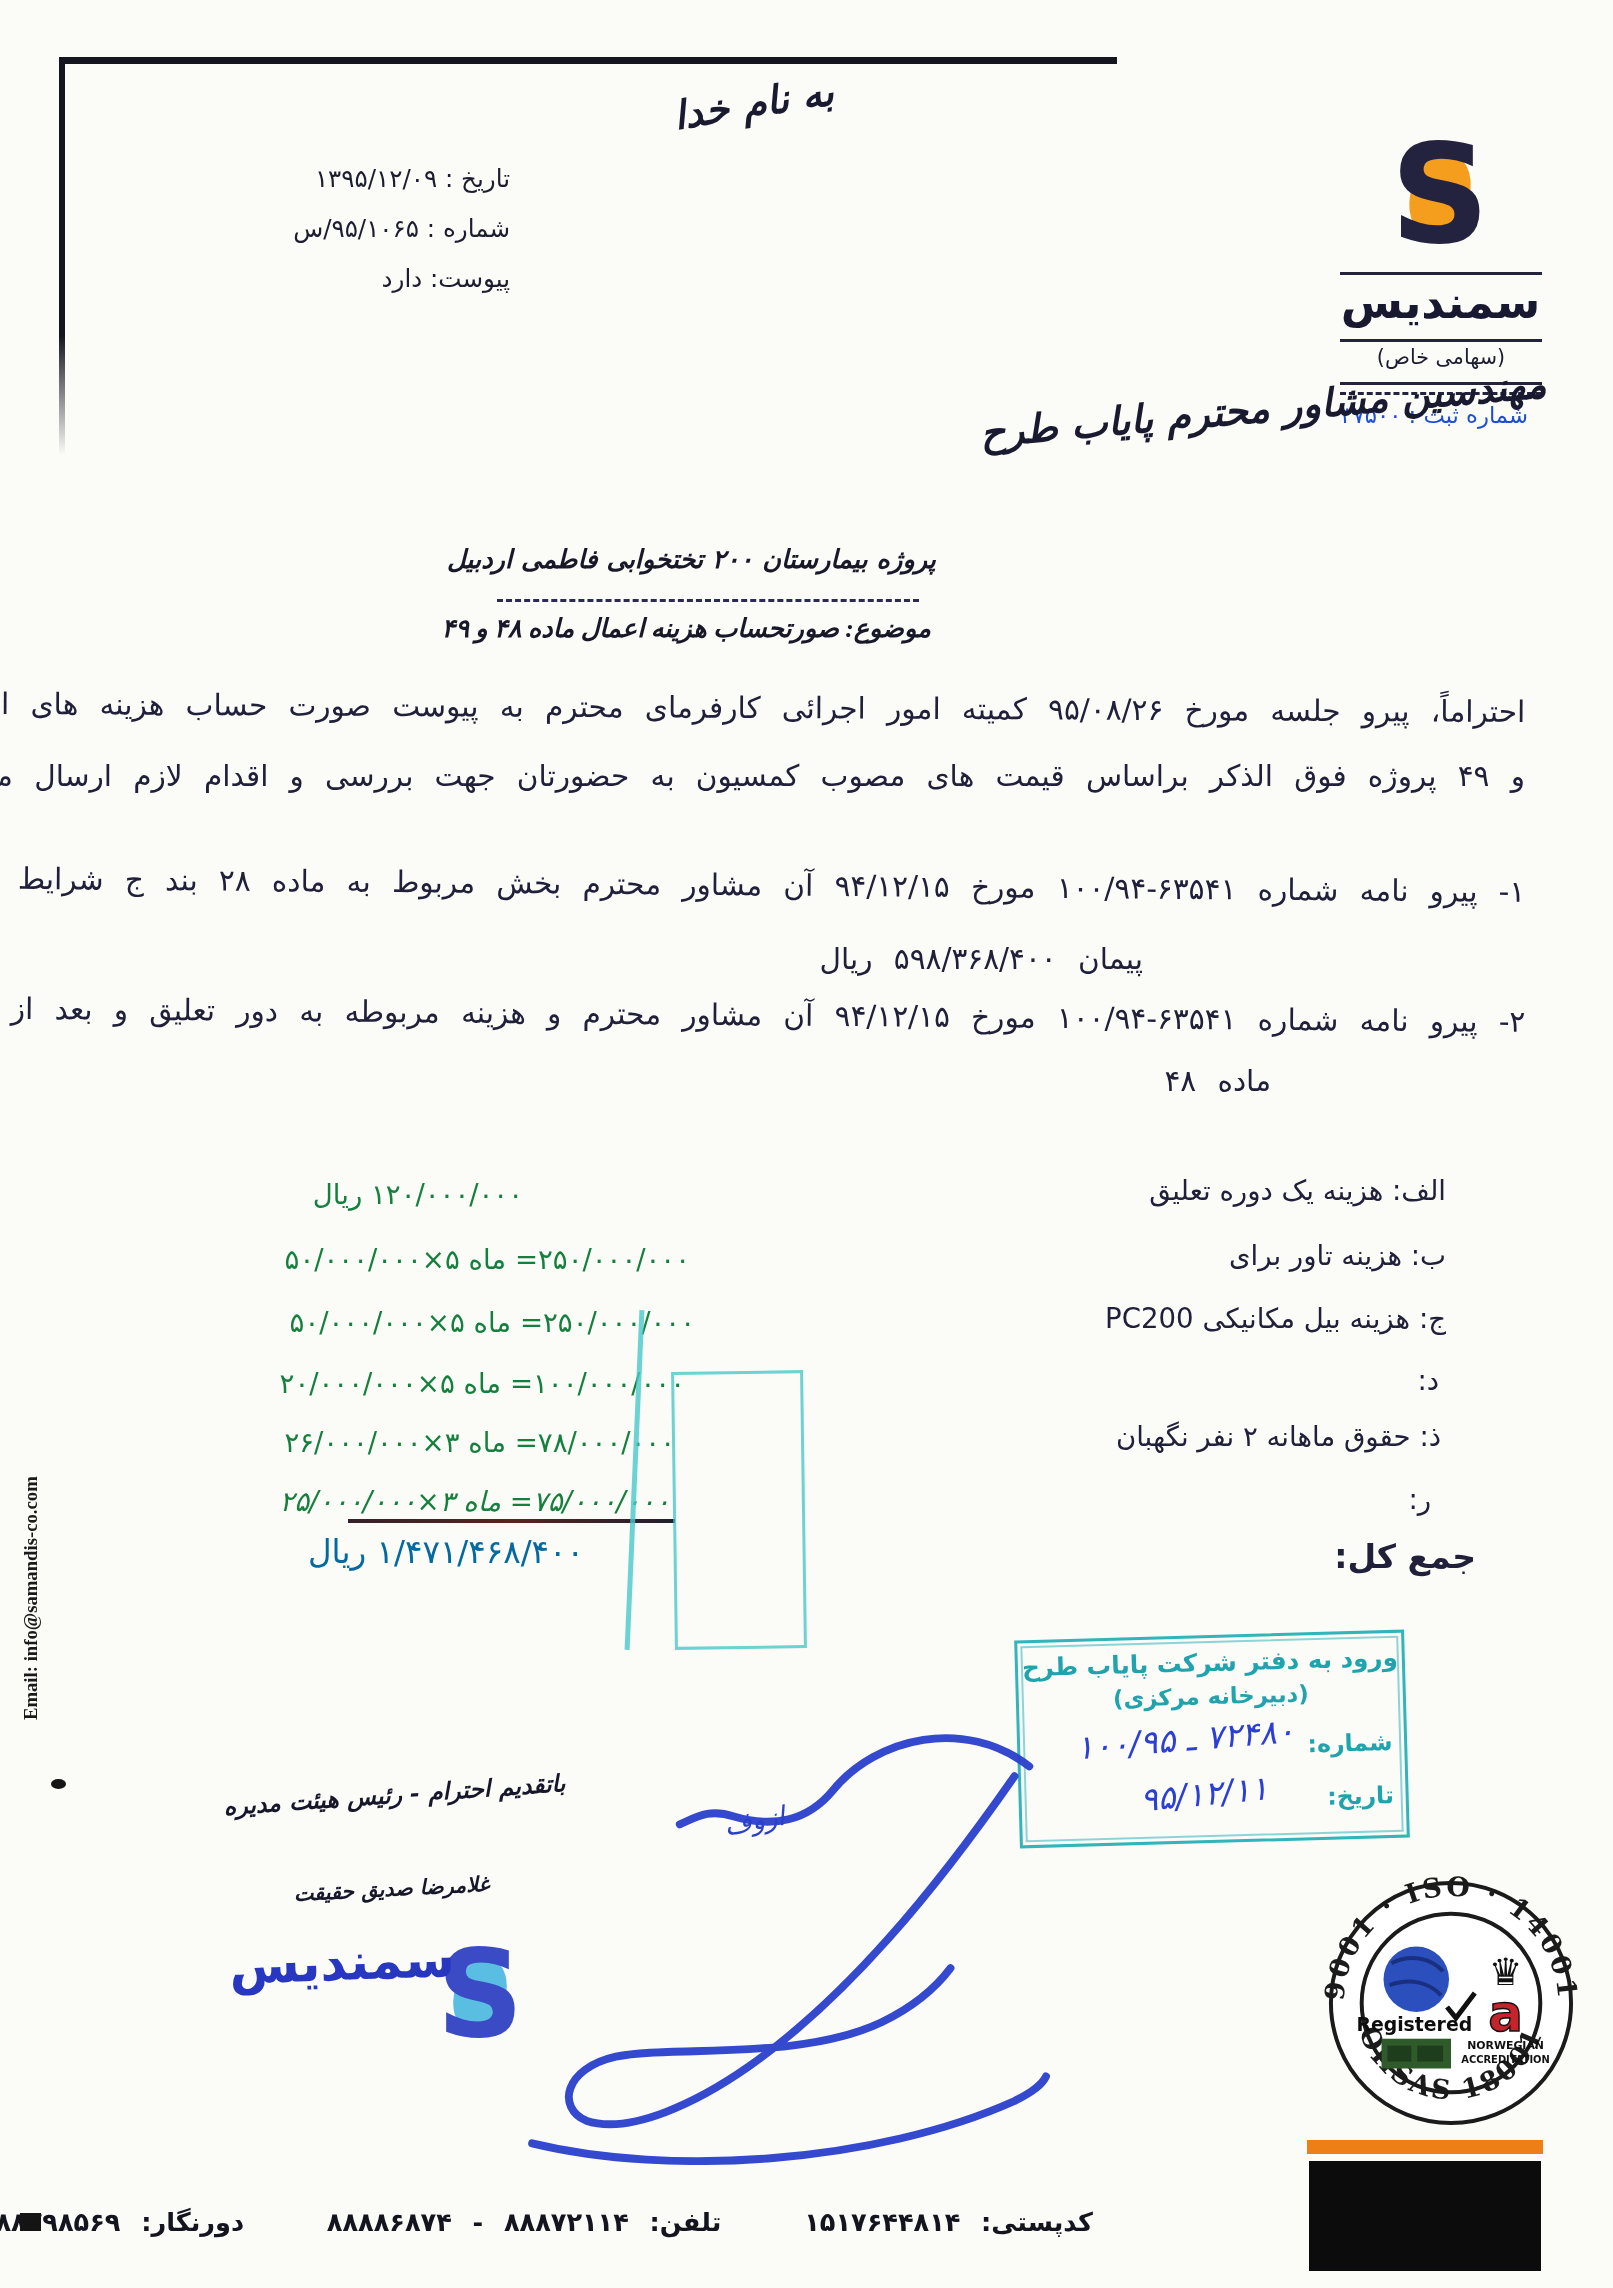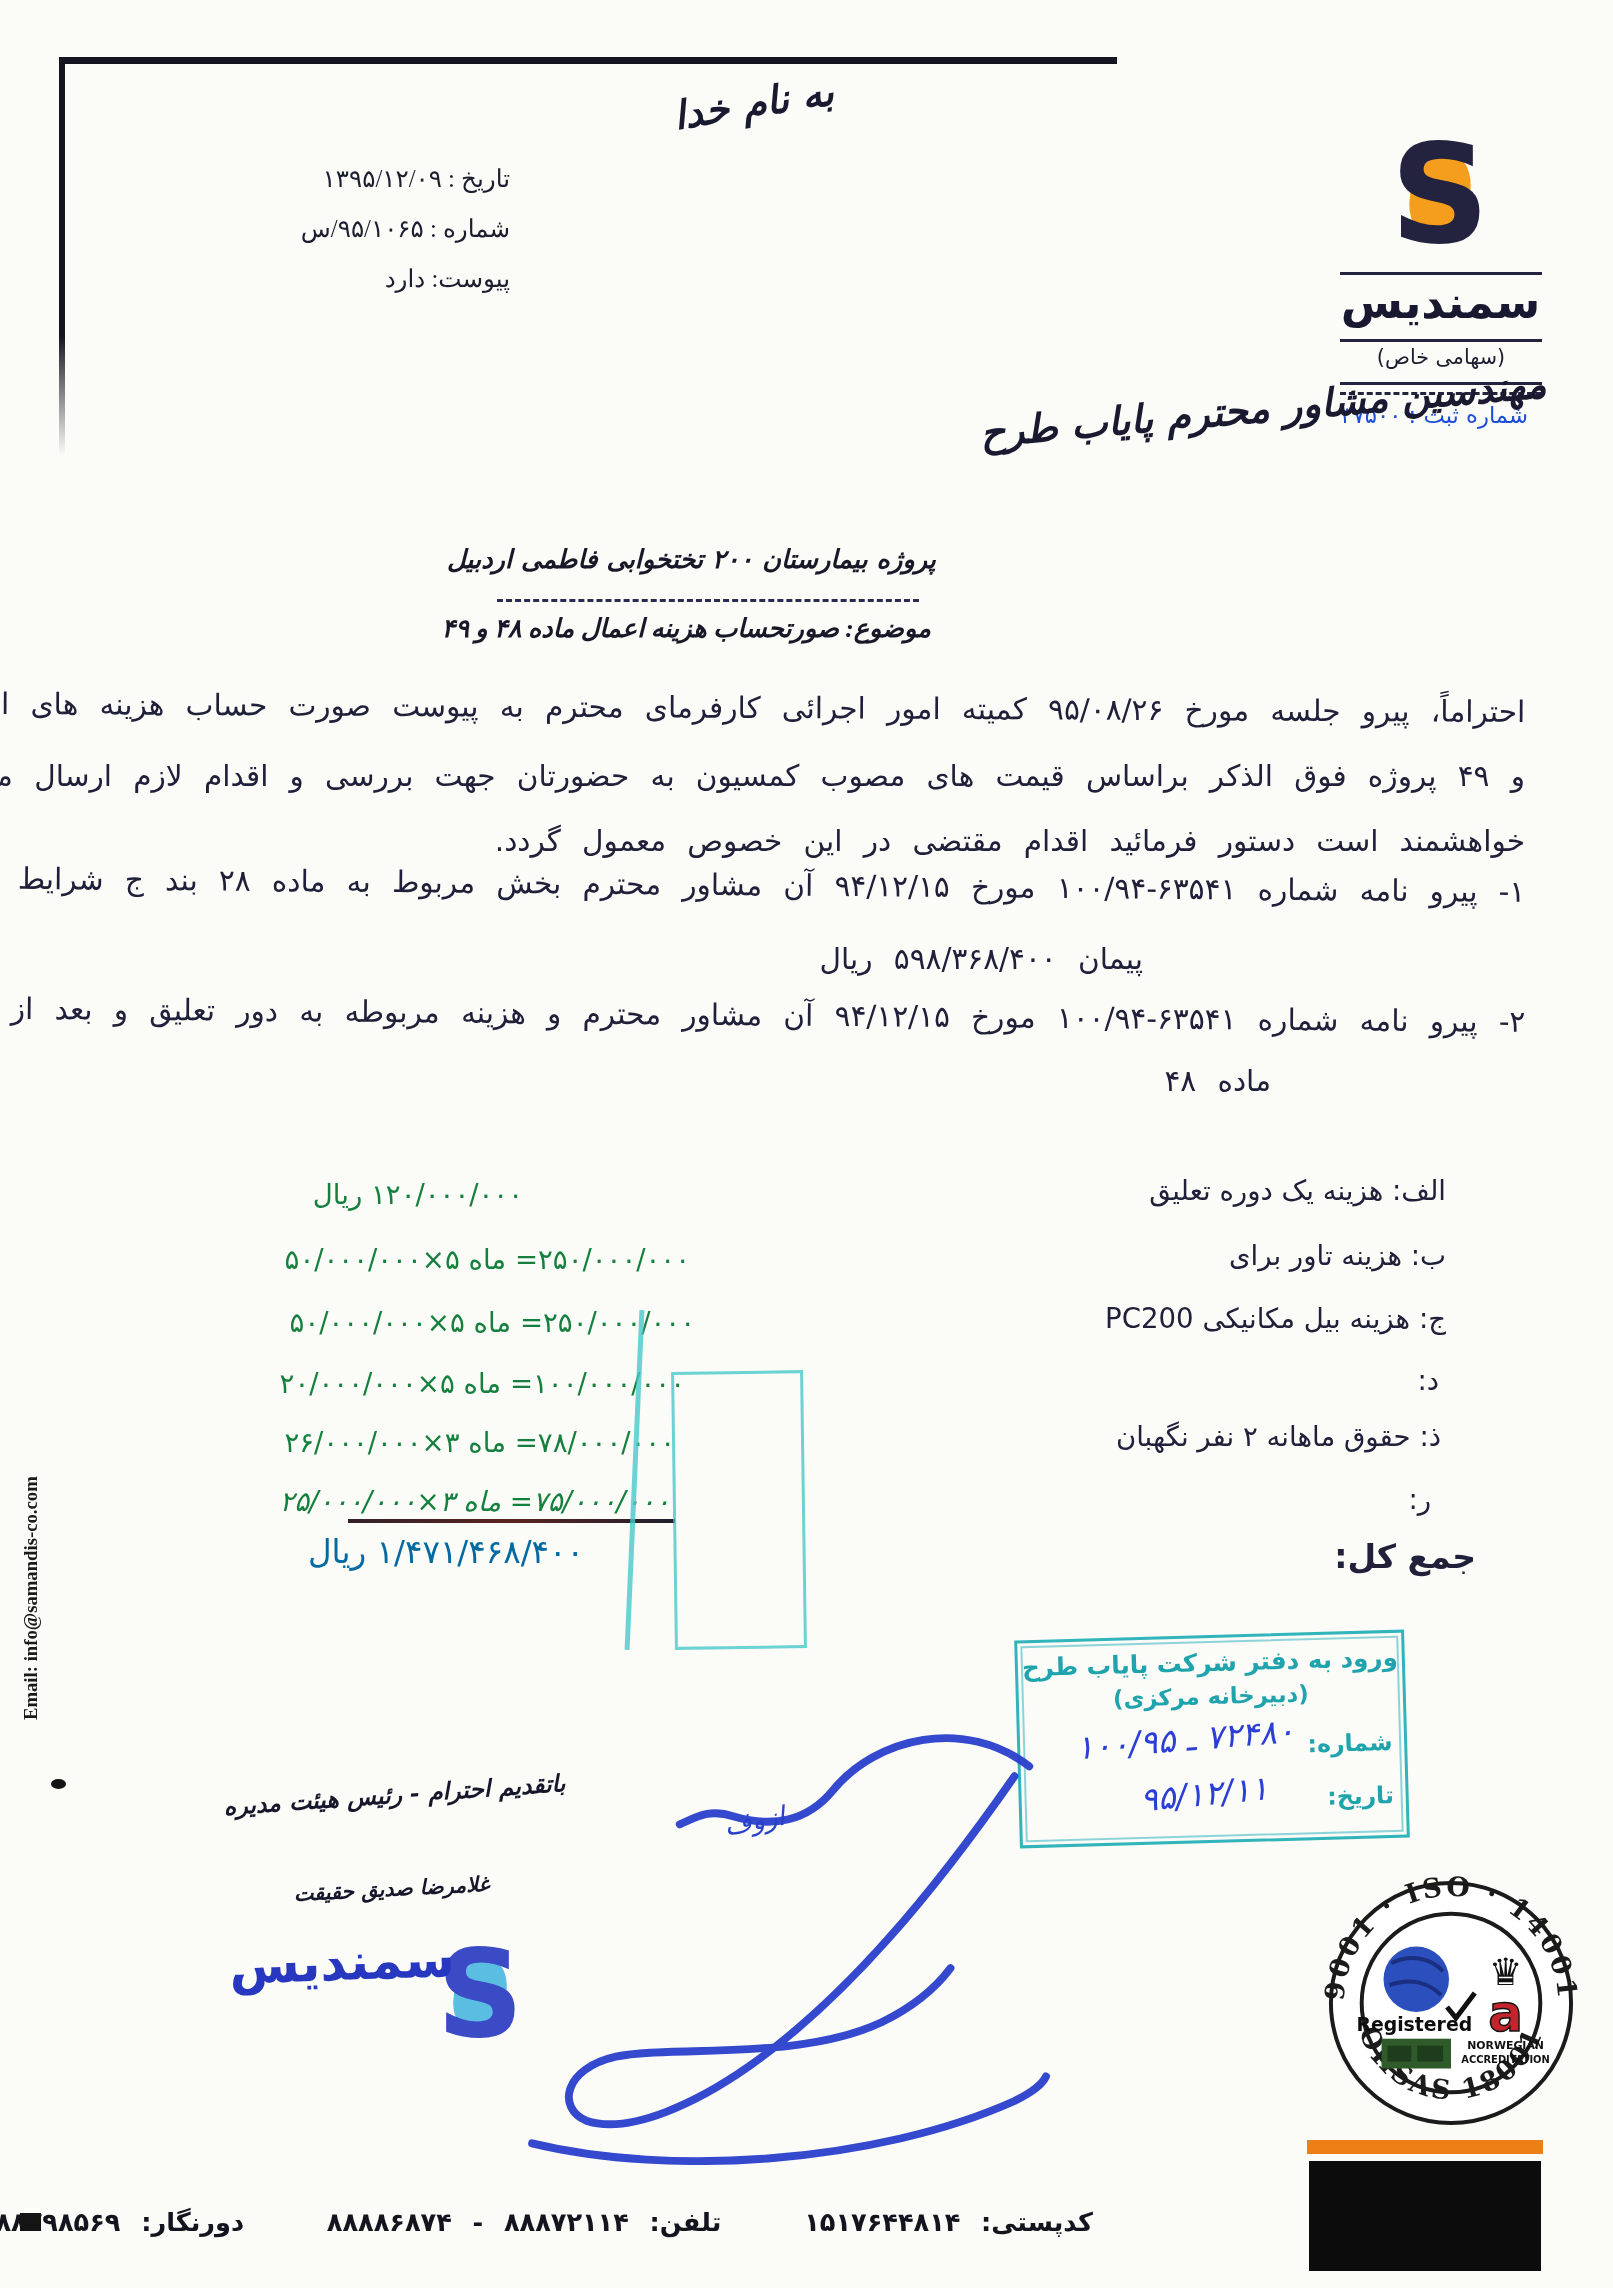--- a/index.html
+++ b/index.html
@@ -26,21 +26,21 @@
 </head>
 <body>
 
 <div class="page">
 
   <div class="abs" style="left:61px;top:57px;width:1056px;height:6.9px;background:#15151f;"></div>
   <div class="abs" style="left:59px;top:57px;width:5.9px;height:398px;background:linear-gradient(#15151f 70%,rgba(21,21,31,0));"></div>
 
   <div class="abs c bold ital navy" style="left:591px;top:81px;width:325px;font-size:39px;transform:rotate(-9deg);">به نام خدا</div>
 
-  <div class="abs rtl r" style="left:229px;top:154px;width:281px;font-size:24.6px;line-height:50px;color:#1d1d30;font-family:Liberation Serif, serif;">
+  <div class="abs rtl r" style="left:229px;top:154px;width:281px;font-size:24.6px;line-height:50px;color:#1d1d30;">
     <div>تاریخ : ۱۳۹۵/۱۲/۰۹</div>
     <div>شماره : ۹۵/۱۰۶۵/س</div>
     <div>پیوست: دارد</div>
   </div>
 
   <svg class="abs" style="left:1385px;top:126px;" width="110" height="140" viewBox="0 0 100 130">
     <ellipse cx="50" cy="64" rx="27" ry="40" transform="rotate(18 50 64)" fill="#f59d1c"></ellipse>
     <text x="50" y="108" text-anchor="middle" font-size="128" font-weight="bold" font-family="DejaVu Sans, sans-serif" fill="#23233f">S</text>
   </svg>
   <div class="abs rule" style="left:1340px;top:272px;width:202px;height:3px;"></div>
@@ -52,21 +52,20 @@
   <div class="abs rtl r" style="left:1221px;top:402px;width:307px;font-size:22.7px;color:#1d4ed8;">شماره ثبت : ۳۷۵۰۰</div>
 
   <div class="abs c bold ital navy rtl" style="left:975px;top:386px;width:576px;font-size:39px;transform:rotate(-5deg);white-space:nowrap;">مهندسین مشاور محترم پایاب طرح</div>
 
   <div class="abs c bold rtl" style="left:463px;top:544px;width:473px;font-size:25.6px;color:#181828;white-space:nowrap;font-style:italic;">پروژه بیمارستان ۲۰۰ تختخوابی فاطمی اردبیل</div>
   <div class="abs" style="left:497px;top:599px;width:422px;height:0;border-top:3px dashed #2a2a55;"></div>
   <div class="abs c bold ital rtl" style="left:448px;top:613px;width:483px;font-size:25.6px;color:#181828;white-space:nowrap;font-family:Liberation Serif, serif;">موضوع: صورتحساب هزینه اعمال ماده ۴۸ و ۴۹</div>
 
   <div class="abs rtl bodyline" style="right:89px;top:695px;transform:rotate(.3deg);transform-origin:right center;">احتراماً، پیرو جلسه مورخ ۹۵/۰۸/۲۶ کمیته امور اجرائی کارفرمای محترم به پیوست صورت حساب هزینه های اعمال ماده ۴۸</div>
   <div class="abs rtl bodyline" style="right:89px;top:759px;">و ۴۹ پروژه فوق الذکر براساس قیمت های مصوب کمسیون به حضورتان جهت بررسی و اقدام لازم ارسال می گردد.</div>
-  <div class="abs rtl bodyline" style="right:89px;top:824px;">خواهشمند است دستور فرمائید اقدام مقتضی در این خصوص معمول گردد.</div>
 
   <div class="abs rtl bodyline" style="right:89px;top:875px;transform:rotate(.5deg);transform-origin:right center;">۱- پیرو نامه شماره ۶۳۵۴۱-۱۰۰/۹۴ مورخ ۹۴/۱۲/۱۵ آن مشاور محترم بخش مربوط به ماده ۲۸ بند ج شرایط عمومی</div>
   <div class="abs rtl bodyline" style="right:471px;top:942px;">پیمان ۵۹۸/۳۶۸/۴۰۰ ریال</div>
   <div class="abs rtl bodyline" style="right:89px;top:1005px;transform:rotate(.5deg);transform-origin:right center;">۲- پیرو نامه شماره ۶۳۵۴۱-۱۰۰/۹۴ مورخ ۹۴/۱۲/۱۵ آن مشاور محترم و هزینه مربوطه به دور تعلیق و بعد از آن تا تاریخ</div>
   <div class="abs rtl bodyline" style="right:343px;top:1064px;">ماده ۴۸</div>
 
   <div class="abs rtl lbl" style="right:168px;top:1174px;">الف: هزینه یک دوره تعلیق</div>
   <div class="abs rtl lbl" style="right:168px;top:1239px;">ب: هزینه تاور برای</div>
   <div class="abs rtl lbl" style="right:168px;top:1302px;">ج: هزینه بیل مکانیکی PC200</div>
   <div class="abs rtl lbl" style="right:175px;top:1364px;">د:</div>

